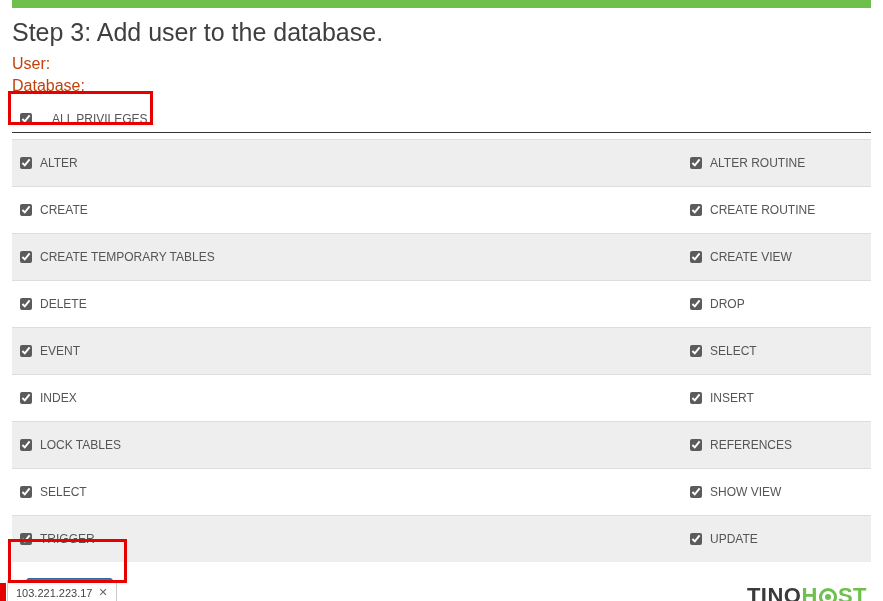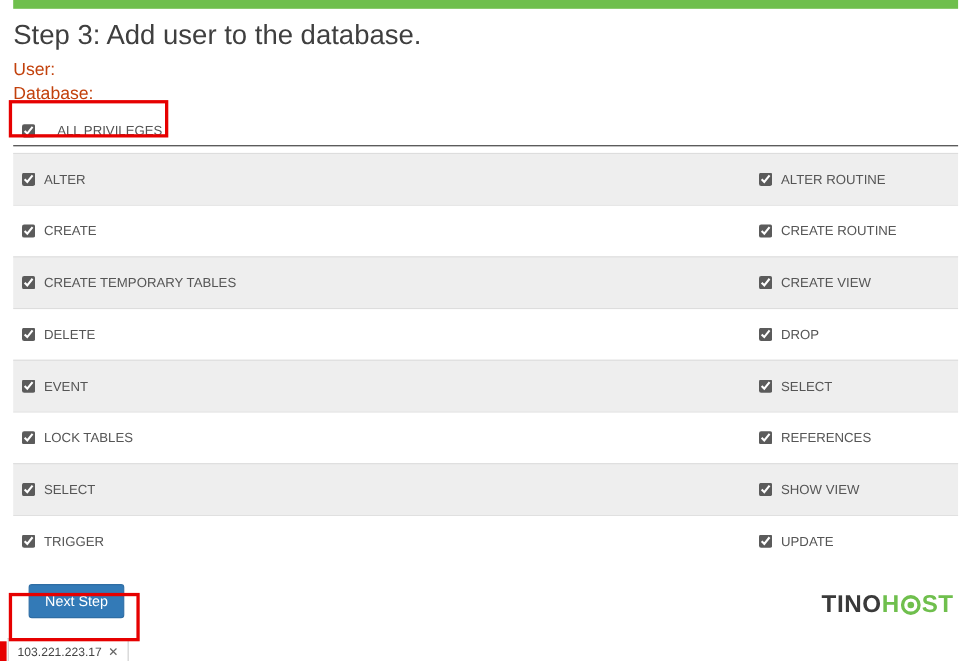--- a/index.html
+++ b/index.html
@@ -262,20 +262,34 @@
             <div class="cb-cell">
               <input type="checkbox" checked="" style="">
               <span>SELECT</span>
             </div>
           </td>
         </tr>
         <tr>
           <td class="col1">
             <div class="cb-cell">
               <input type="checkbox" checked="" style="">
+              <span>INDEX</span>
+            </div>
+          </td>
+          <td class="col2">
+            <div class="cb-cell">
+              <input type="checkbox" checked="" style="">
+              <span>INSERT</span>
+            </div>
+          </td>
+        </tr>
+        <tr>
+          <td class="col1">
+            <div class="cb-cell">
+              <input type="checkbox" checked="" style="">
               <span>LOCK TABLES</span>
             </div>
           </td>
           <td class="col2">
             <div class="cb-cell">
               <input type="checkbox" checked="" style="">
               <span>REFERENCES</span>
             </div>
           </td>
         </tr>

